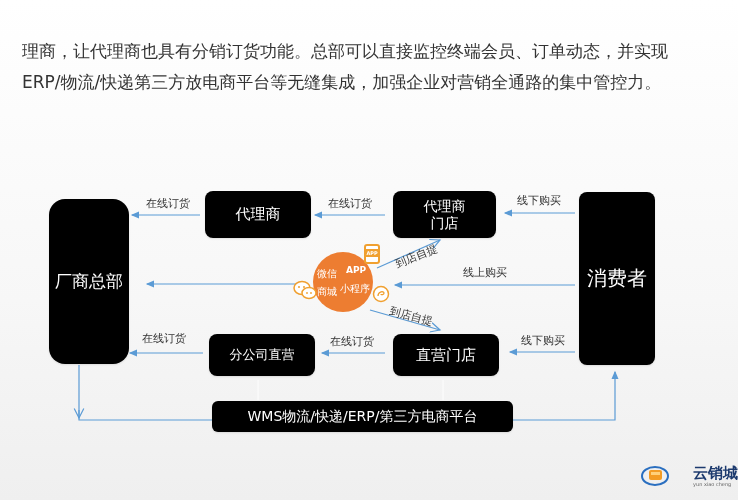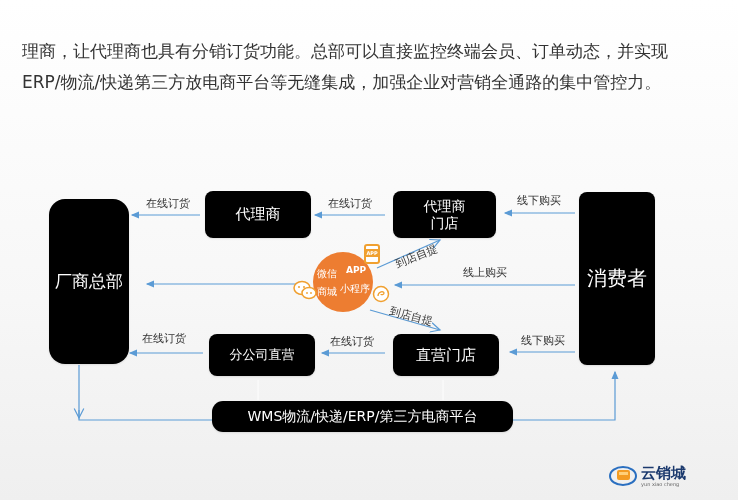--- a/index.html
+++ b/index.html
@@ -17,21 +17,21 @@
     position:absolute; background:#000000; color:#fff; border-radius:8px;
     display:flex; align-items:center; justify-content:center; text-align:center;
     font-family: "DejaVu Sans", sans-serif; box-shadow: 0 1px 2px rgba(0,0,0,0.1);
   }
   .lbl { position:absolute; font-size:11px; color:#333; white-space:nowrap; }
   svg.lines { position:absolute; left:0; top:0; }
   .circle {
     position:absolute; left:313px; top:252px; width:60px; height:60px; border-radius:50%;
     background:#ed7d31; color:#fff; font-size:10px;
   }
-  .logo { position:absolute; left:608px; top:463px; display:flex; align-items:center; }
+  .logo { position:absolute; left:640px; top:463px; display:flex; align-items:center;gap:20px; }
   .logo-text { font-size:15px; font-weight:bold; color:#1c3a6e; line-height:15px; }
   .logo-sub { font-size:5px; color:#666; }
 </style>
 </head>
 <body>
 
 <div class="intro">
   <p>理商，让代理商也具有分销订货功能。总部可以直接监控终端会员、订单动态，并实现</p>
   <p>ERP/物流/快递第三方放电商平台等无缝集成，加强企业对营销全通路的集中管控力。</p>
 </div>
@@ -96,21 +96,21 @@
 </div>
 
 <div class="box" style="left:209px; top:334px; width:106px; height:42px; font-size:13px;">
   <span>分公司直营</span>
 </div>
 
 <div class="box" style="left:393px; top:334px; width:106px; height:42px; font-size:15px;">
   <span>直营门店</span>
 </div>
 
-<div class="box" style="left:212px; top:401px; width:301px; height:31px; font-size:14px; border-radius:11px;">
+<div class="box" style="left:212px; top:401px; width:301px; height:31px; font-size:14px; border-radius:6px;">
   <span>WMS物流/快递/ERP/第三方电商平台</span>
 </div>
 
 <div class="circle">
   <span style="position:absolute; left:4px; top:15px;">微信</span>
   <span style="position:absolute; left:4px; top:33px;">商城</span>
   <span style="position:absolute; left:33px; top:13px; font-weight:bold; font-size:9px;">APP</span>
   <span style="position:absolute; left:27px; top:30px;">小程序</span>
 </div>
 

